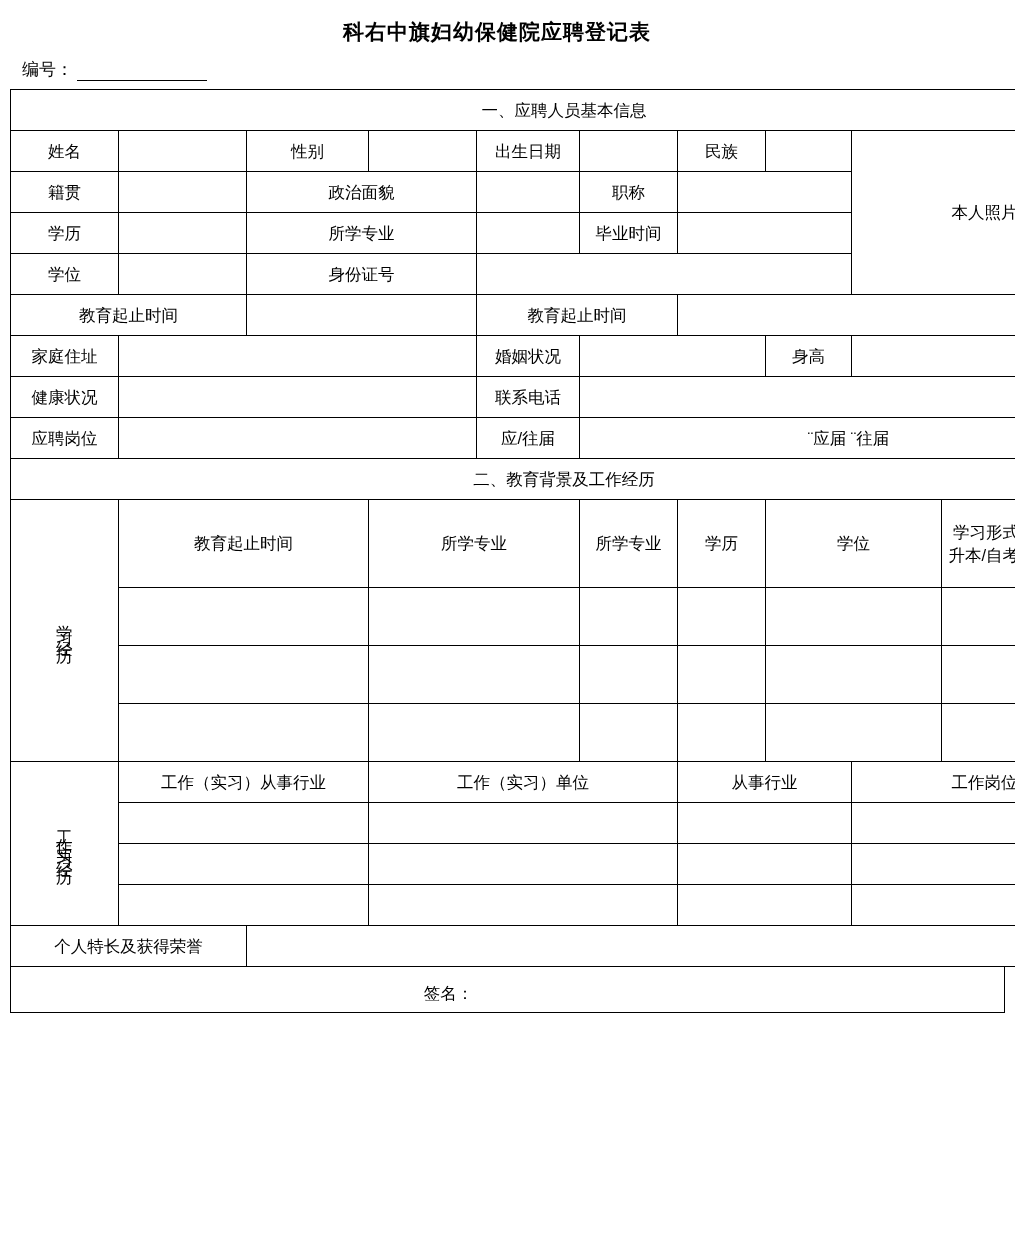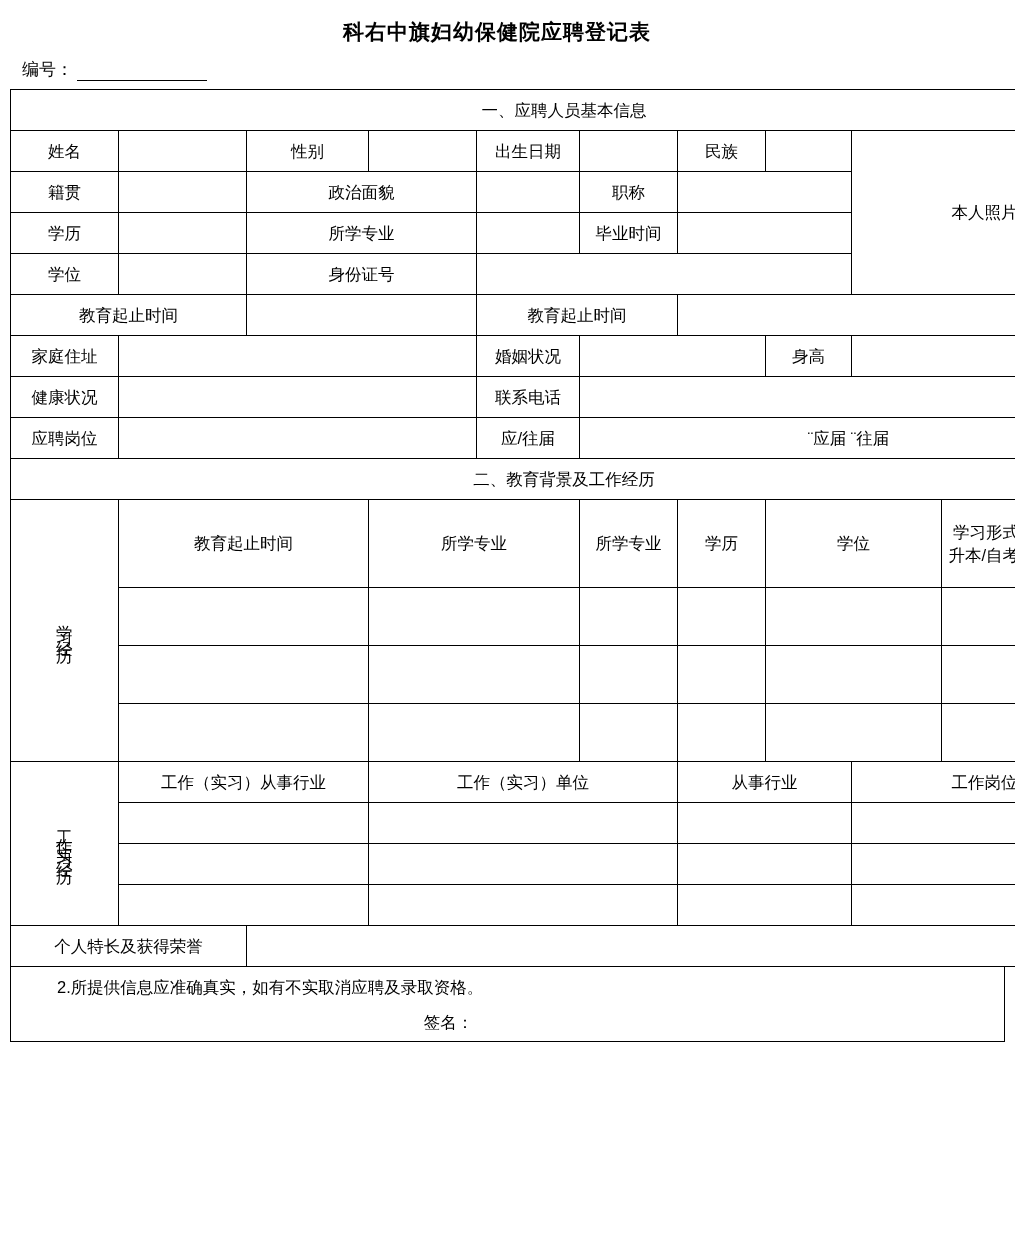--- a/index.html
+++ b/index.html
@@ -265,17 +265,16 @@
     </tr>
 
     <tr>
       <td colspan="2">个人特长及获得荣誉</td>
       <td class="blank" colspan="8"></td>
     </tr>
   </tbody>
     </table>
 
   <div class="statement">
-    <div class="l2">2.所提供信息应准确真实，如有不实取消应聘及录取资格。</div>
     <div class="sign-line">签名：</div>
   </div>
 
 </div>
 
 </body></html>

